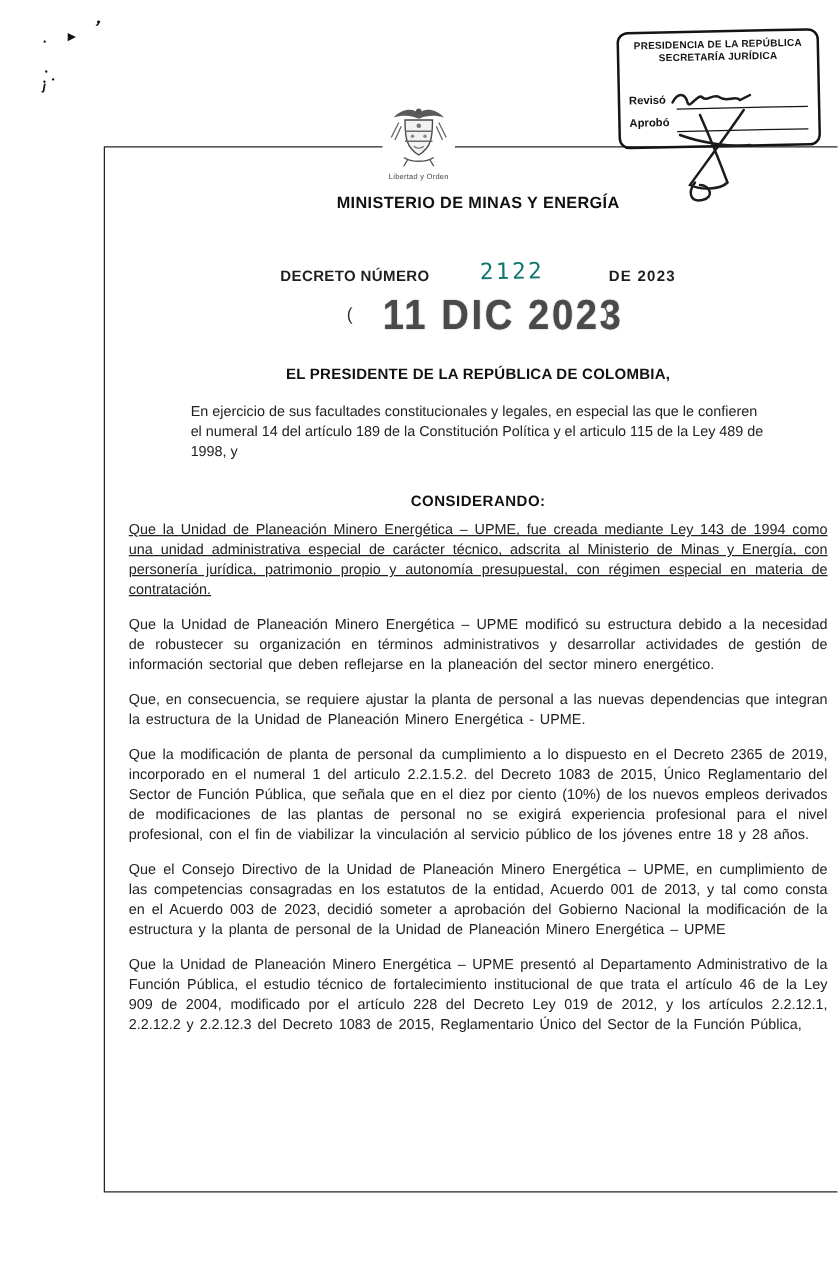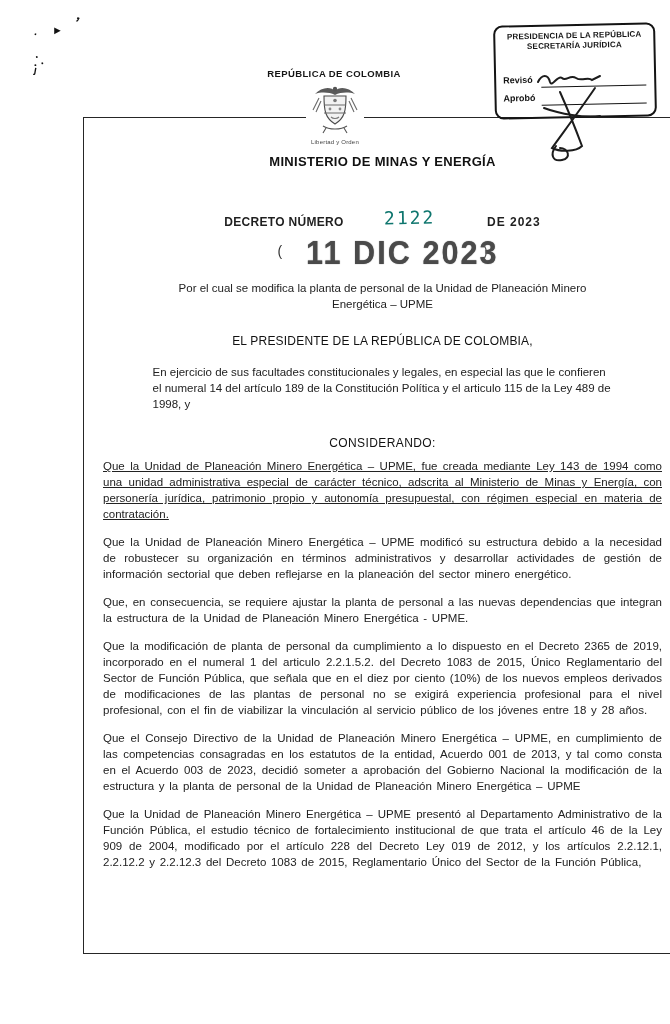--- a/index.html
+++ b/index.html
@@ -69,42 +69,41 @@
   .paren-open{font-size:14px;color:#333;margin-right:26px;transform:translateY(-2px);}
   .date-stamp{
     font-weight:bold;font-size:30px;letter-spacing:2px;color:#4a4a4a;
     transform:scale(1.02,1.12);
     text-shadow:0 0 1px #6e6e6e;
     font-family:"Liberation Sans", sans-serif;
   }
   .paren-close{font-size:14px;color:#555;margin-left:-14px;transform:translateY(-2px);}
 
   .subject{margin:10px auto 0;max-width:440px;text-align:center;font-size:11.5px;line-height:16px;color:#222;}
-  .authority{margin-top:22px;text-align:center;font-weight:normal;font-size:12px;letter-spacing:.2px;color:#111;}
+  .authority{margin-top:22px;text-align:center;font-weight:bold;font-size:12px;letter-spacing:.2px;color:#111;}
   .powers{margin:16px auto 0;max-width:460px;text-align:left;font-size:11.5px;line-height:16px;color:#222;}
-  .considerando{margin-top:24px;text-align:center;font-weight:normal;font-size:12px;letter-spacing:.4px;color:#111;}
+  .considerando{margin-top:24px;text-align:center;font-weight:bold;font-size:12px;letter-spacing:.4px;color:#111;}
 
   .body-par{
     margin-top:12px;text-align:justify;font-size:11.5px;line-height:16px;color:#222;
     word-spacing:1.5px;
   }
   .body-par.first{margin-top:8px;text-decoration:underline;}
 </style>
 </head>
 <body>
 
 <div class="page">
 
   <span class="ink ink-dot">·</span>
   <span class="ink ink-tri">►</span>
   <span class="ink ink-tick">’</span>
   <span class="ink ink-smudge">⸫</span>
   <span class="ink ink-hook">ȷ</span>
 
-  <div class="republic">REPÚBLICA DE COLOMBIA</div>
 
   <div class="crest">
     <svg width="48" height="56" viewBox="0 0 48 56">
       <g stroke="#4a4a4a" fill="none" stroke-width="1.1">
 
         <path d="M4,10 C10,3 20,2 24,7 C28,2 38,3 44,10 C38,8 30,8 24,11 C18,8 10,8 4,10 Z" fill="#5a5a5a" stroke="none"></path>
         <circle cx="24" cy="5" r="2.2" fill="#555" stroke="none"></circle>
 
         <path d="M8,14 L2,26 M40,14 L46,26 M10,17 L5,28 M38,17 L43,28" stroke="#6a6a6a"></path>
 
@@ -156,21 +155,20 @@
       <span class="decree-number">2122</span>
       <span class="decree-year">DE  2023</span>
     </div>
 
     <div class="date-line">
       <span class="paren-open">(</span>
       <span class="date-stamp">11 DIC 2023</span>
       <span class="paren-close">)</span>
     </div>
 
-    <div class="subject">Por el cual se modifica la planta de personal de la Unidad de Planeación Minero Energética – UPME</div>
 
     <div class="authority">EL PRESIDENTE DE LA REPÚBLICA DE COLOMBIA,</div>
 
     <div class="powers">En ejercicio de sus facultades constitucionales y legales, en especial las que le confieren el numeral 14 del artículo 189 de la Constitución Política y el articulo 115 de la Ley 489 de 1998, y</div>
 
     <div class="considerando">CONSIDERANDO:</div>
 
     <p class="body-par first">Que la Unidad de Planeación Minero Energética – UPME, fue creada mediante Ley 143 de 1994 como una unidad administrativa especial de carácter técnico, adscrita al Ministerio de Minas y Energía, con personería jurídica, patrimonio propio y autonomía presupuestal, con régimen especial en materia de contratación.</p>
     <p class="body-par">Que la Unidad de Planeación Minero Energética – UPME modificó su estructura debido a la necesidad de robustecer su organización en términos administrativos y desarrollar actividades de gestión de información sectorial que deben reflejarse en la planeación del sector minero energético.</p>
     <p class="body-par">Que, en consecuencia, se requiere ajustar la planta de personal a las nuevas dependencias que integran la estructura de la Unidad de Planeación Minero Energética - UPME.</p>

